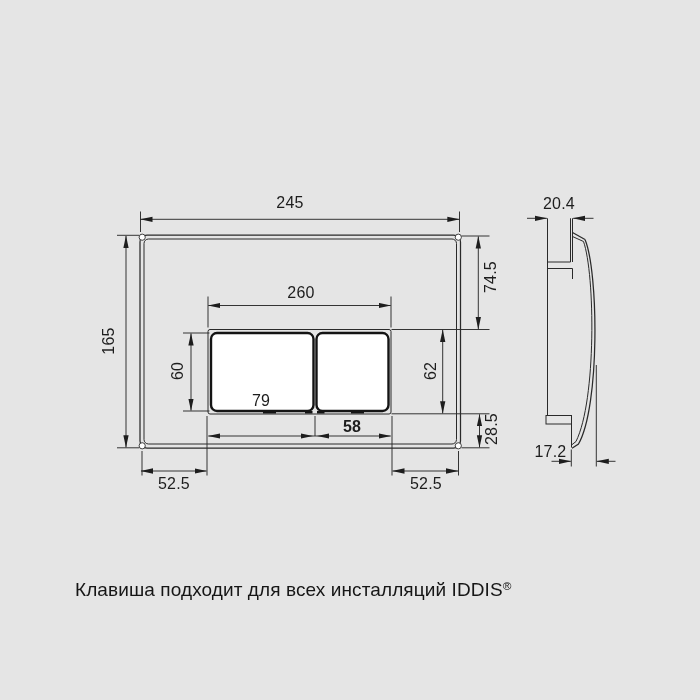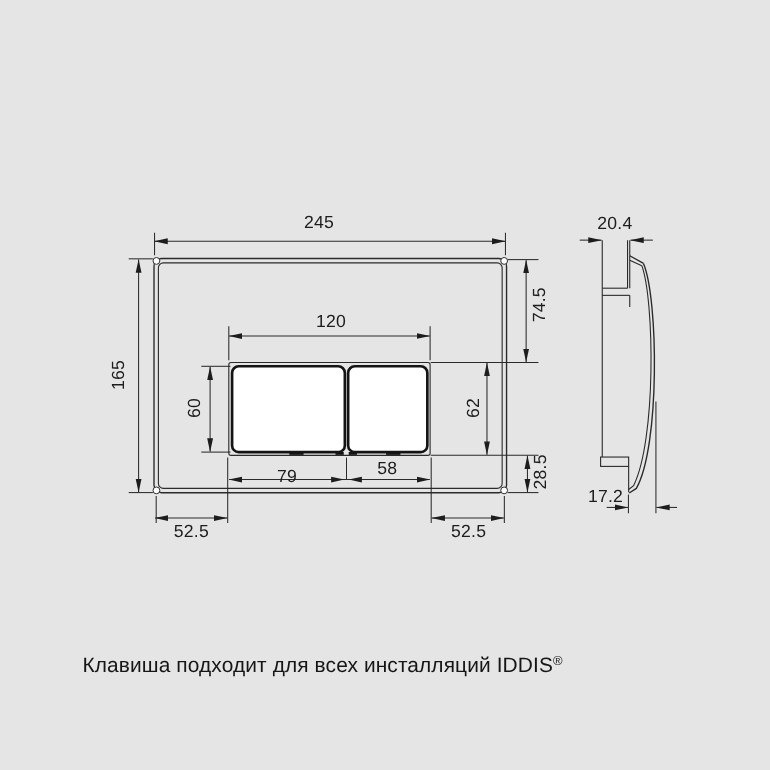--- a/index.html
+++ b/index.html
@@ -32,21 +32,21 @@
     font-size: 16px;
     color: #1d1d1d;
     white-space: nowrap;
     letter-spacing: 0.2px;
   }
   .dim-label.rot { transform: translate(-50%, -50%) rotate(-90deg); }
 
   .caption {
     position: absolute;
     left: 75px;
-    top: 606px;
+    top: 590px;
     transform: translateY(-50%);
     font-size: 19px;
     color: #161616;
     white-space: nowrap;
     letter-spacing: 0.1px;
   }
   .caption .tm {
     font-size: 0.62em;
     vertical-align: 0.55em;
   }
@@ -166,26 +166,26 @@
     <g>
       <line x1="571.3" y1="449.5" x2="571.3" y2="466.5" class="dim"></line>
       <line x1="596.3" y1="365" x2="596.3" y2="466.5" class="dim"></line>
       <line x1="551.5" y1="461.3" x2="570.8" y2="461.3" class="dim" marker-end="url(#ah)"></line>
       <line x1="615.5" y1="461.3" x2="596.8" y2="461.3" class="dim" marker-end="url(#ah)"></line>
     </g>
   </svg>
 
   <span class="dim-label" style="left:290px; top:202.5px;">245</span>
   <span class="dim-label rot" style="left:109px; top:341px;">165</span>
-  <span class="dim-label" style="left:301px; top:292.5px;">120</span>
+  <span class="dim-label" style="left:301px; top:292.5px;">260</span>
   <span class="dim-label rot" style="left:491px; top:277px;">74.5</span>
   <span class="dim-label rot" style="left:178px; top:370.5px;">60</span>
   <span class="dim-label rot" style="left:431px; top:371px;">62</span>
-  <span class="dim-label" style="left:261px; top:434px;">79</span>
-  <span class="dim-label" style="left:352px; top:426.5px;">58</span>
+  <span class="dim-label" style="left:261px; top:401px;">79</span>
+  <span class="dim-label" style="left:352px; top:426.5px;font-weight:bold;">58</span>
   <span class="dim-label rot" style="left:492px; top:428.5px;">28.5</span>
   <span class="dim-label" style="left:174px; top:484px;">52.5</span>
   <span class="dim-label" style="left:426px; top:484px;">52.5</span>
   <span class="dim-label" style="left:559px; top:203.5px;">20.4</span>
   <span class="dim-label" style="left:537.5px; top:451.5px;margin-left:13px;">17.2</span>
 
   <div class="caption">
     <span>Клавиша подходит для всех инсталляций IDDIS</span><span class="tm">®</span>
   </div>
 

